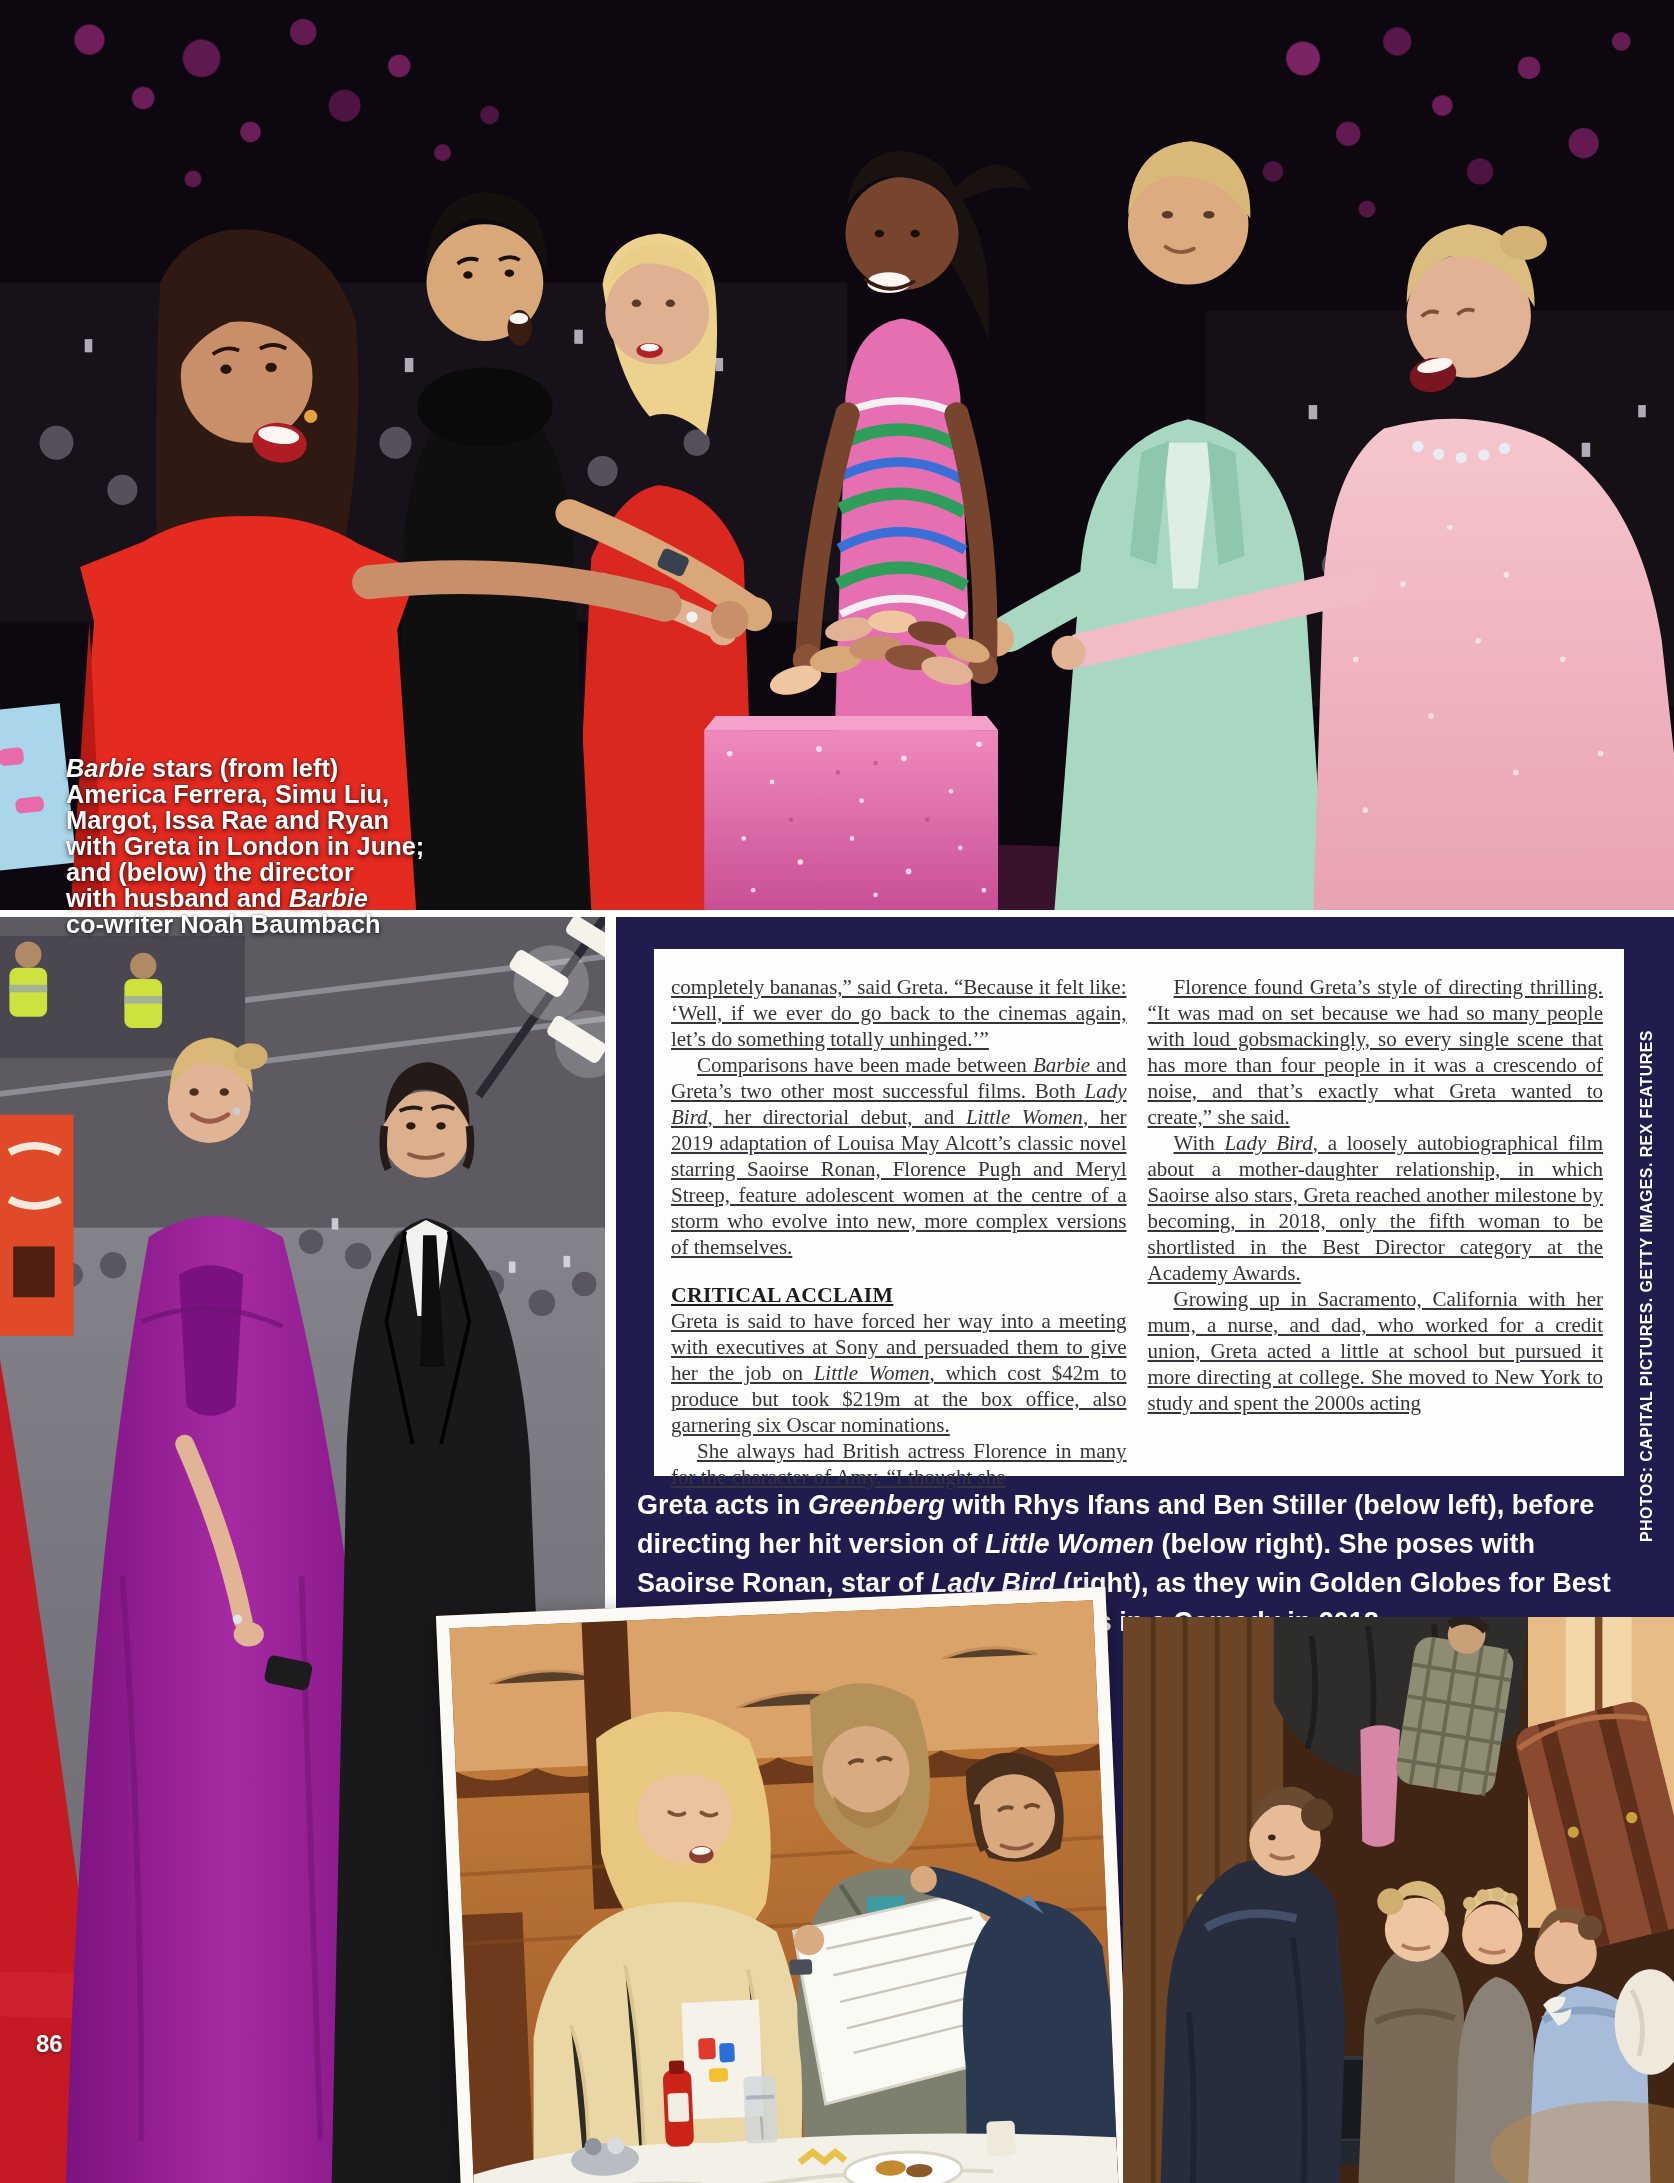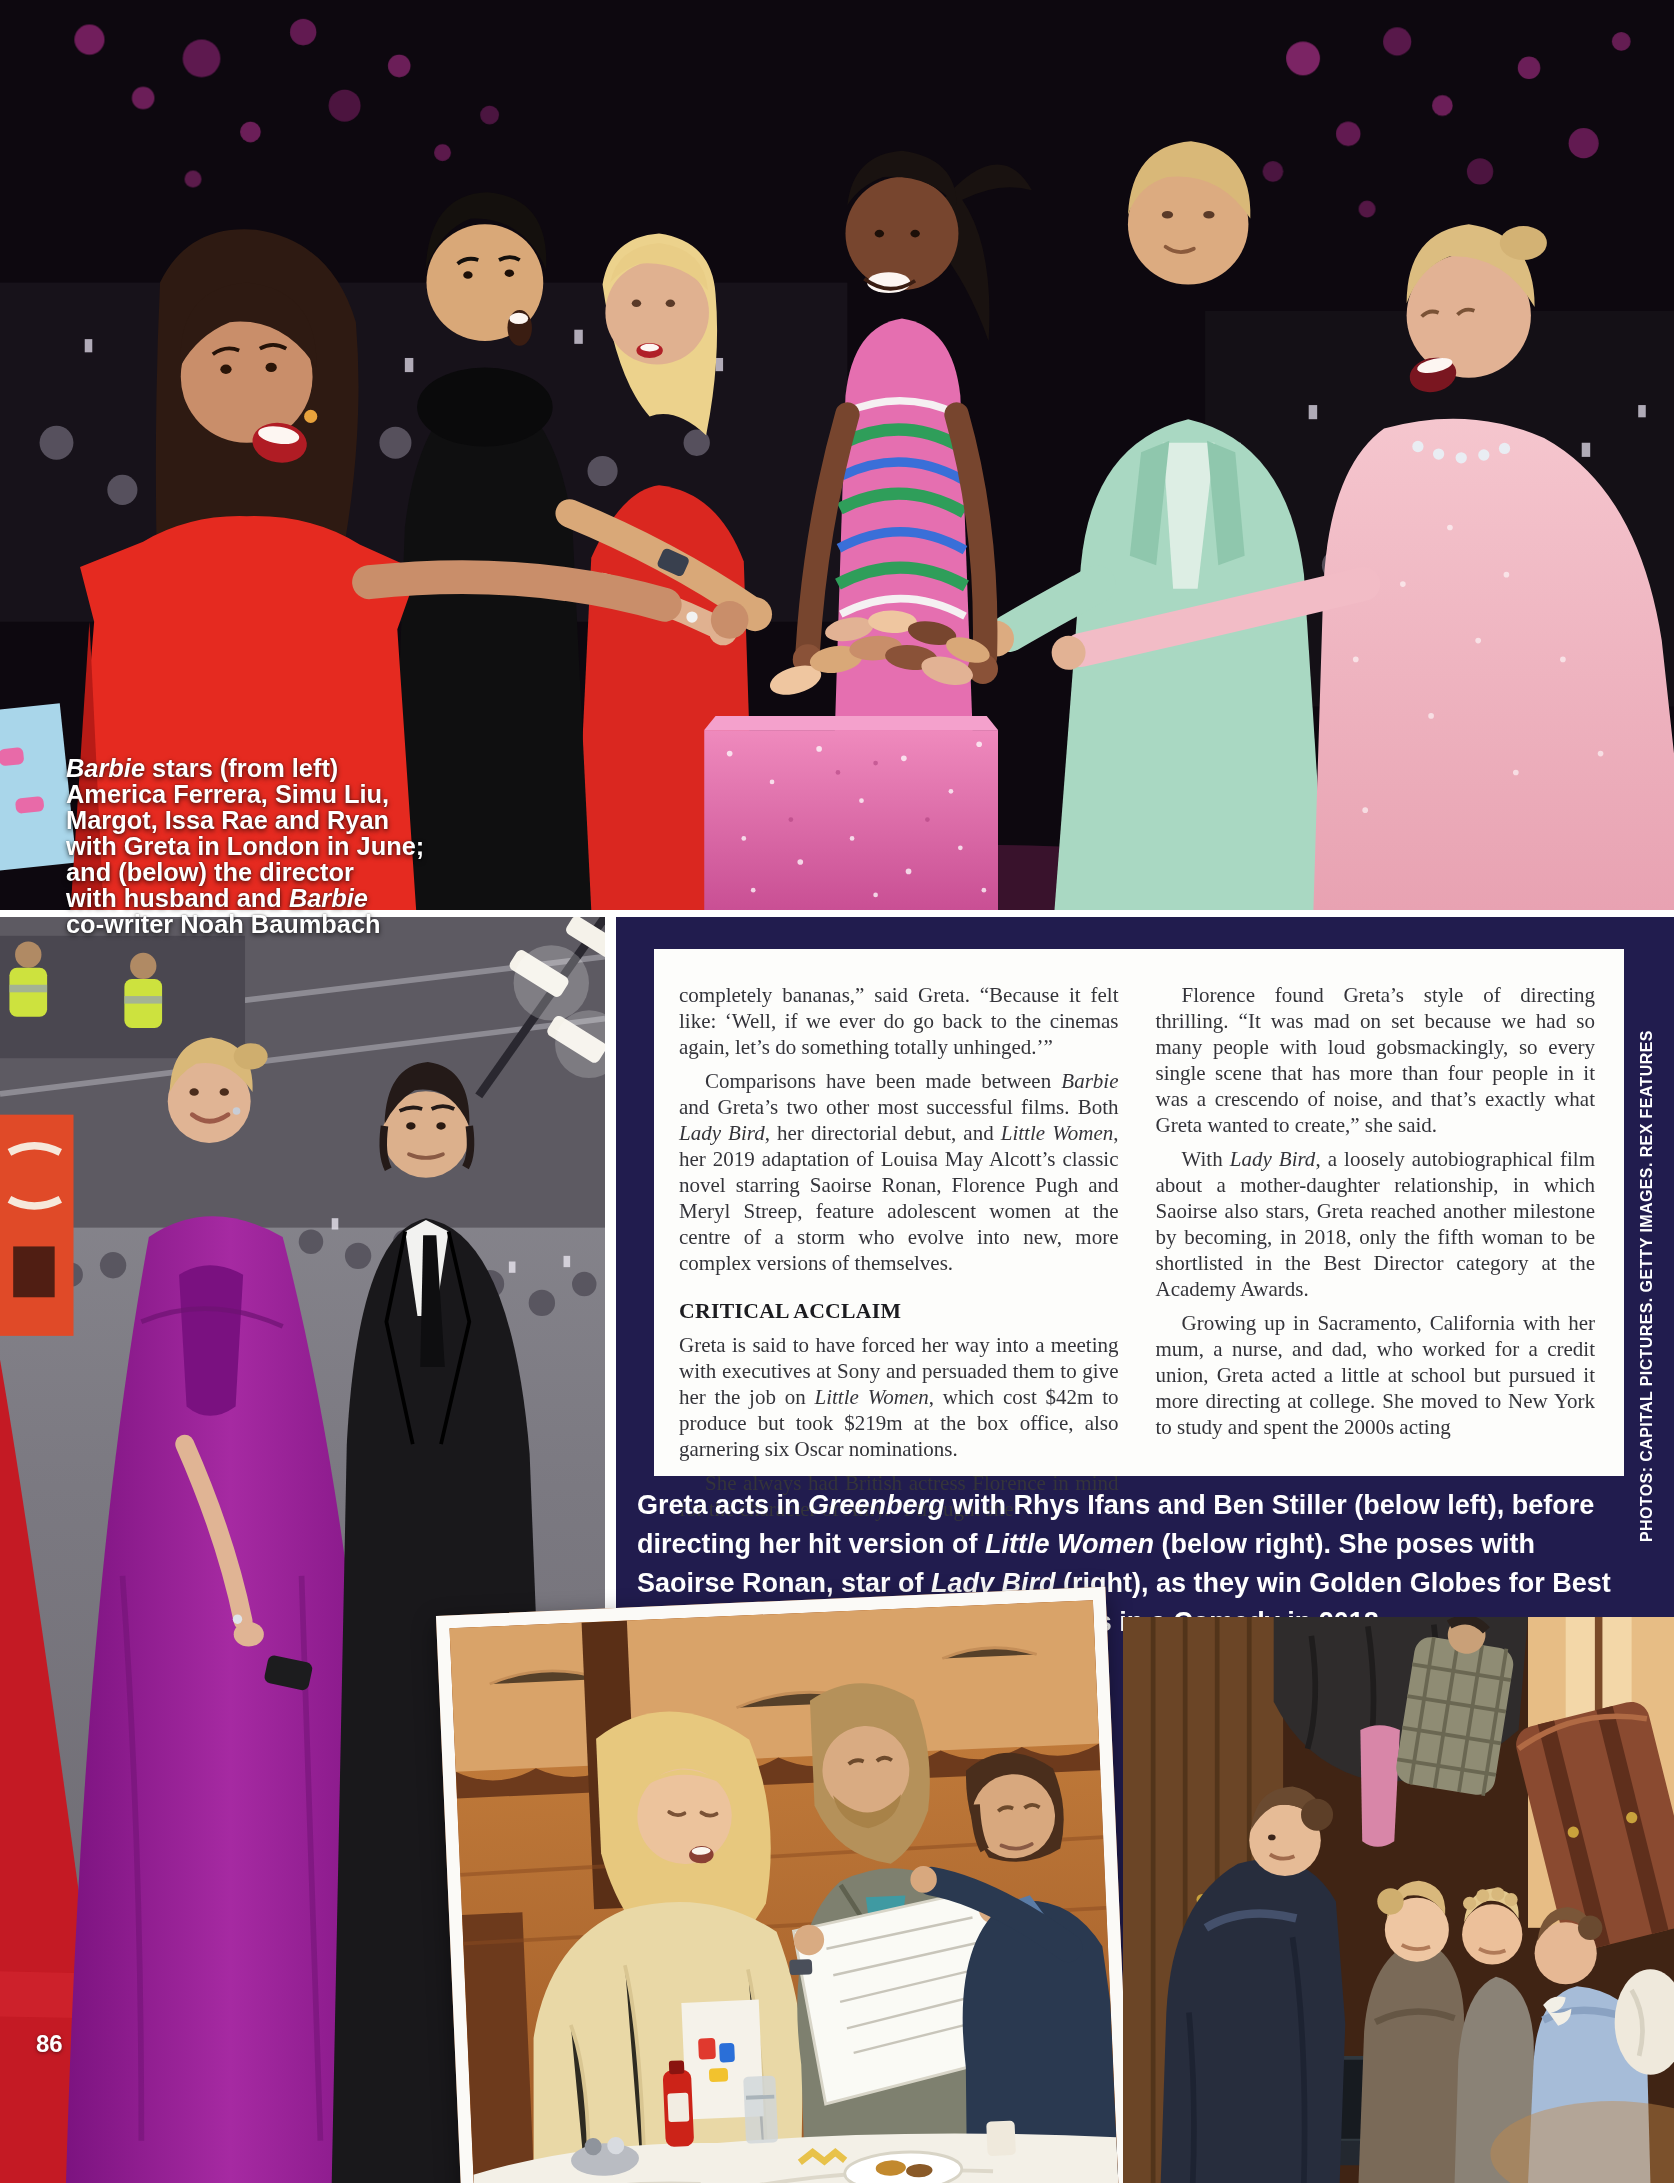--- a/index.html
+++ b/index.html
@@ -19,21 +19,21 @@
   
   .left-photo { left:0; top:917px; width:605px; height:1266px; z-index:1; background:#7c7b82; }
 
   
   .navy-box { left:616px; top:917px; width:1058px; height:1266px; background:#211c4e; z-index:1; }
 
   .article-panel { left:654px; top:949px; width:970px; height:527px; background:#fdfdfb;
     z-index:2; padding:24.5px 21px 19px 17px; display:flex; gap:21px; }
   .article-col { flex:1 1 0; font-family:"Liberation Serif", serif; color:#34343a;
     font-size:21px; line-height:26px; text-align:justify; }
-  .article-col p { margin:8px; }
+  .article-col p { margin:0;text-decoration:underline; }
   .article-col p.indent { text-indent:26px; }
   .article-col p.heading { font-weight:700; color:#1c1c20; margin-top:22.6px; font-size:21.7px; letter-spacing:0.3px; }
   .article-col .it { font-style:italic; }
 
   .caption-bottom { left:637px; top:1486px; width:996px; z-index:2;
     color:#ffffff; font-weight:700; font-size:27px; line-height:39px; }
   .caption-bottom .it { font-style:italic; }
 
   .credits { left:1638px; top:1022px; width:28px; height:520px; z-index:2; }
   .credits span { display:block; height:100%; writing-mode:vertical-rl; transform:rotate(180deg);
@@ -411,21 +411,21 @@
 </div>
 
 <div class="abs navy-box"></div>
 
 <div class="abs article-panel">
   <div class="article-col">
       <p><span>completely bananas,” said Greta. “Because it felt like: ‘Well, if we ever do go back to the cinemas again, let’s do something totally unhinged.’”</span></p>
       <p class="indent"><span>Comparisons have been made between </span><span class="it">Barbie</span><span> and Greta’s two other most successful films. Both </span><span class="it">Lady Bird</span><span>, her directorial debut, and </span><span class="it">Little Women</span><span>, her 2019 adaptation of Louisa May Alcott’s classic novel starring Saoirse Ronan, Florence Pugh and Meryl Streep, feature adolescent women at the centre of a storm who evolve into new, more complex versions of themselves.</span></p>
       <p class="heading"><span>CRITICAL ACCLAIM</span></p>
       <p><span>Greta is said to have forced her way into a meeting with executives at Sony and persuaded them to give her the job on </span><span class="it">Little Women</span><span>, which cost $42m to produce but took $219m at the box office, also garnering six Oscar nominations.</span></p>
-      <p class="indent"><span>She always had British actress Florence in mind for the character of Amy. “I thought she</span></p>
+      <p class="indent"><span>She always had British actress Florence in many for the character of Amy. “I thought she</span></p>
     </div>
   <div class="article-col">
       <p class="indent"><span>Florence found Greta’s style of directing thrilling. “It was mad on set because we had so many people with loud gobsmackingly, so every single scene that has more than four people in it was a crescendo of noise, and that’s exactly what Greta wanted to create,” she said.</span></p>
       <p class="indent"><span>With </span><span class="it">Lady Bird</span><span>, a loosely autobiographical film about a mother-daughter relationship, in which Saoirse also stars, Greta reached another milestone by becoming, in 2018, only the fifth woman to be shortlisted in the Best Director category at the Academy Awards.</span></p>
       <p class="indent"><span>Growing up in Sacramento, California with her mum, a nurse, and dad, who worked for a credit union, Greta acted a little at school but pursued it more directing at college. She moved to New York to study and spent the 2000s acting</span></p>
     </div>
 </div>
 
 <div class="abs caption-bottom"><span>Greta acts in </span><span class="it">Greenberg</span><span> with Rhys Ifans and Ben Stiller (below left), before directing her hit version of </span><span class="it">Little Women</span><span> (below right). She poses with Saoirse Ronan, star of </span><span class="it">Lady Bird</span><span> (right), as they win Golden Globes for Best Musical or Comedy and Best Actress in a Comedy in 2018</span></div>
 

